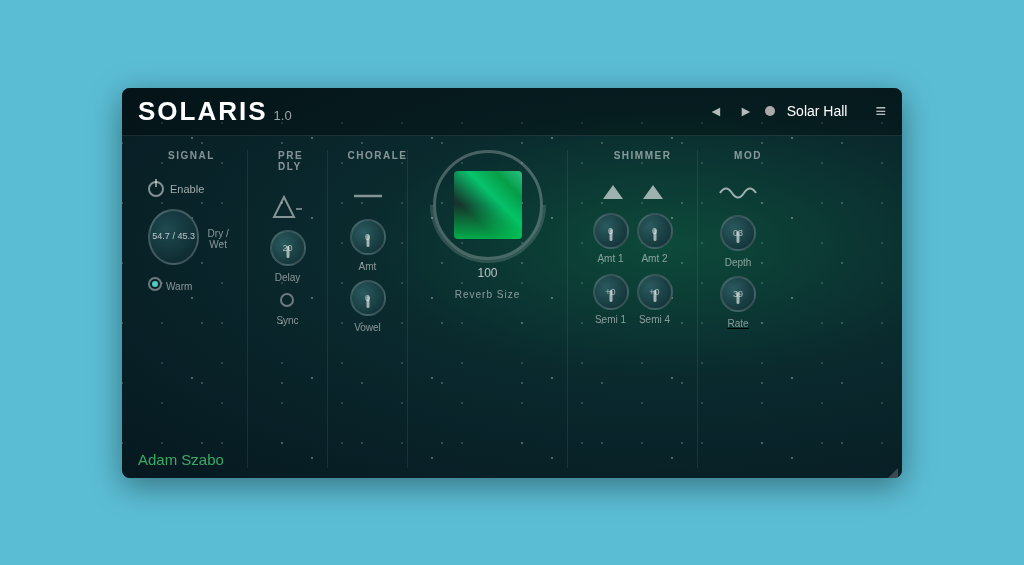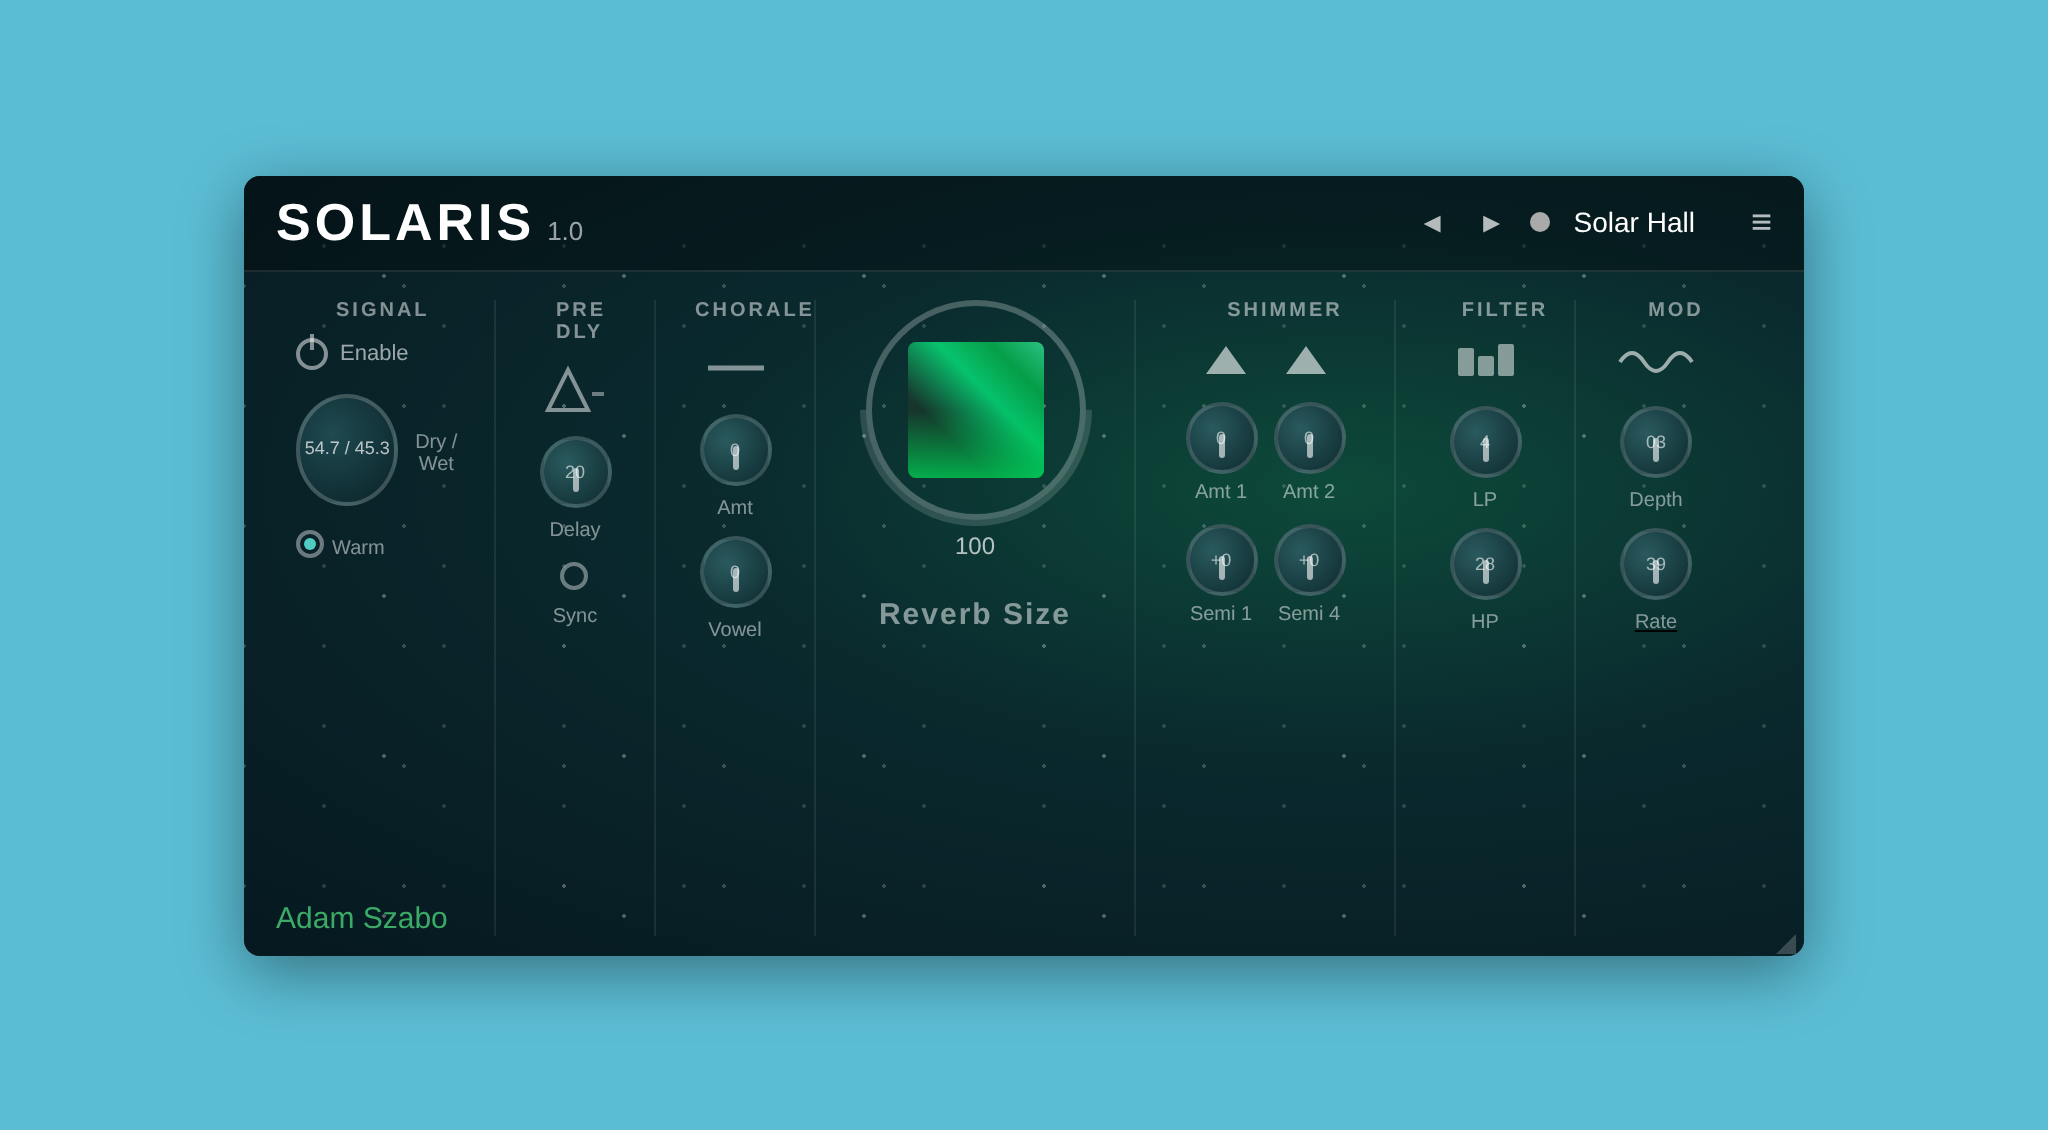--- a/index.html
+++ b/index.html
@@ -109,21 +109,21 @@
       padding: 0 10px;
       border-right: 1px solid rgba(255,255,255,0.08);
     }
     .section:last-child { border-right: none; }
     .section-label {
       font-size: 10px;
       font-weight: 700;
       color: rgba(255,255,255,0.5);
       letter-spacing: 1.5px;
       text-transform: uppercase;
-      margin-bottom: 8px;
+      margin-bottom: 20px;
       padding-left: 20px;
     }
     
     .knob {
       width: 44px;
       height: 44px;
       border-radius: 50%;
       background: radial-gradient(circle at 35% 35%, #2a5a5e, #0d2a2e);
       border: 2px solid rgba(255,255,255,0.15);
       position: relative;
@@ -305,25 +305,24 @@
       height: 50%;
       background: linear-gradient(to top, #00cc55, transparent);
       opacity: 0.8;
     }
     .reverb-value {
       font-size: 12px;
       color: rgba(255,255,255,0.7);
       margin-top: 6px;
     }
     .reverb-label {
-      font-size: 15px;
+      font-size: 10px;
       color: rgba(255,255,255,0.5);
       letter-spacing: 1px;
-      margin-top: 19px;
-      font-weight: bold;
+      margin-top: 9px;
     }
     .shimmer-buttons {
       display: flex;
       gap: 8px;
       margin-bottom: 10px;
     }
     .tri-btn {
       width: 32px;
       height: 22px;
       display: flex;
@@ -522,42 +521,20 @@
         </div>
         <div class="knob-group">
           <div class="knob knob-small">
             <span class="knob-value">+0</span>
           </div>
           <span class="knob-label">Semi 4</span>
         </div>
       </div>
     </div>
 
-    <div class="section" style="width:90px;">
-      <div class="section-label">FILTER</div>
-      <div class="filter-icon">
-        <svg width="36" height="22">
-          <rect x="4" y="4" width="8" height="14" fill="rgba(255,255,255,0.5)" rx="1"></rect>
-          <rect x="14" y="8" width="8" height="10" fill="rgba(255,255,255,0.5)" rx="1"></rect>
-          <rect x="24" y="2" width="8" height="16" fill="rgba(255,255,255,0.5)" rx="1"></rect>
-        </svg>
-      </div>
-      <div class="knob-row">
-        <div class="knob knob-small">
-          <span class="knob-value">4</span>
-        </div>
-        <span class="knob-label">LP</span>
-      </div>
-      <div class="knob-row" style="margin-top:8px;">
-        <div class="knob knob-small">
-          <span class="knob-value">28</span>
-        </div>
-        <span class="knob-label">HP</span>
-      </div>
-    </div>
 
     <div class="section mod-section">
       <div class="section-label">MOD</div>
       <div class="mod-wave-icon">
         <svg width="40" height="22" viewBox="0 0 40 22">
           <path d="M2,11 Q8,2 14,11 Q20,20 26,11 Q32,2 38,11" fill="none" stroke="rgba(255,255,255,0.6)" stroke-width="2"></path>
         </svg>
       </div>
       <div class="knob-row">
         <div class="knob knob-small">

